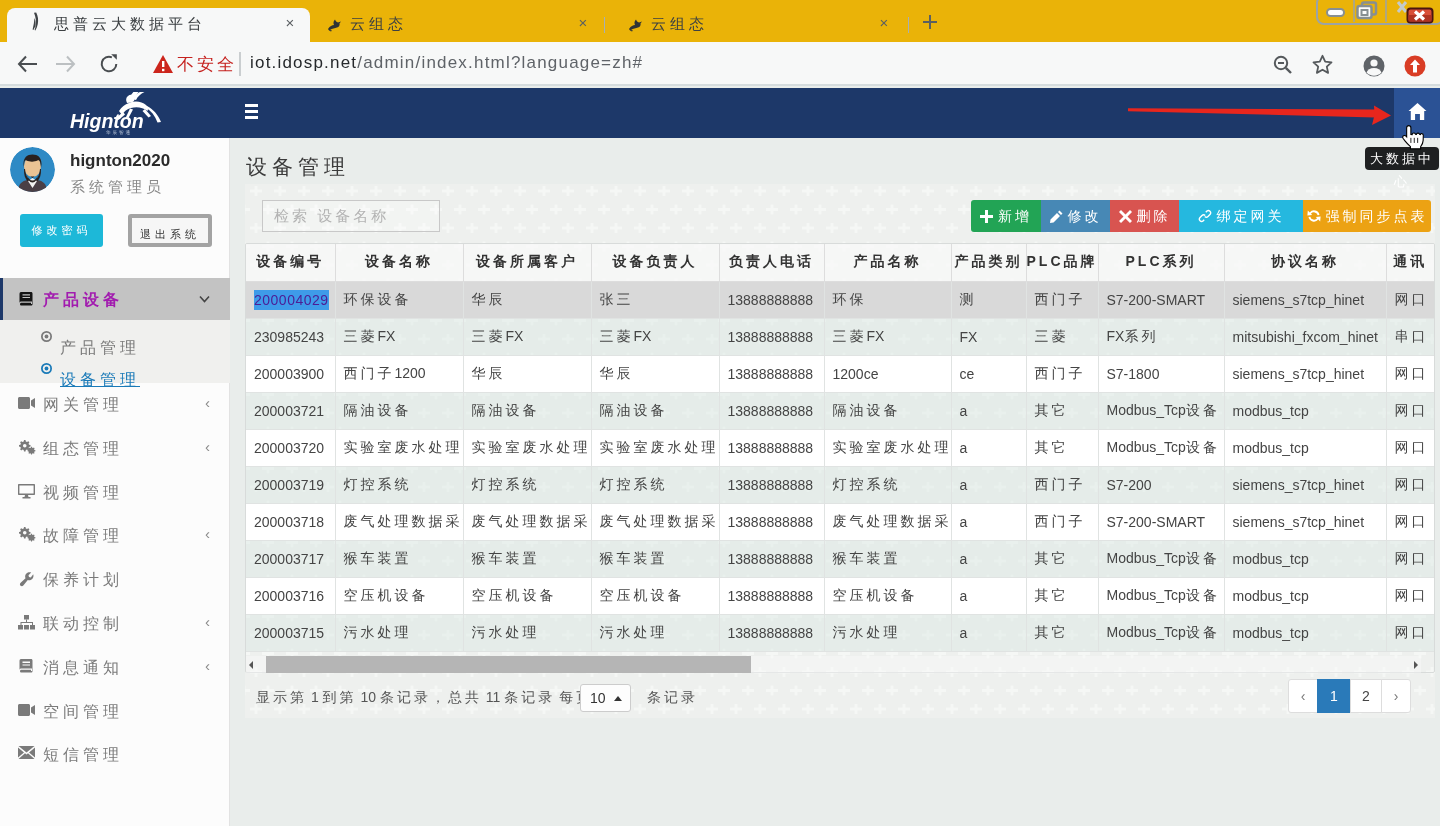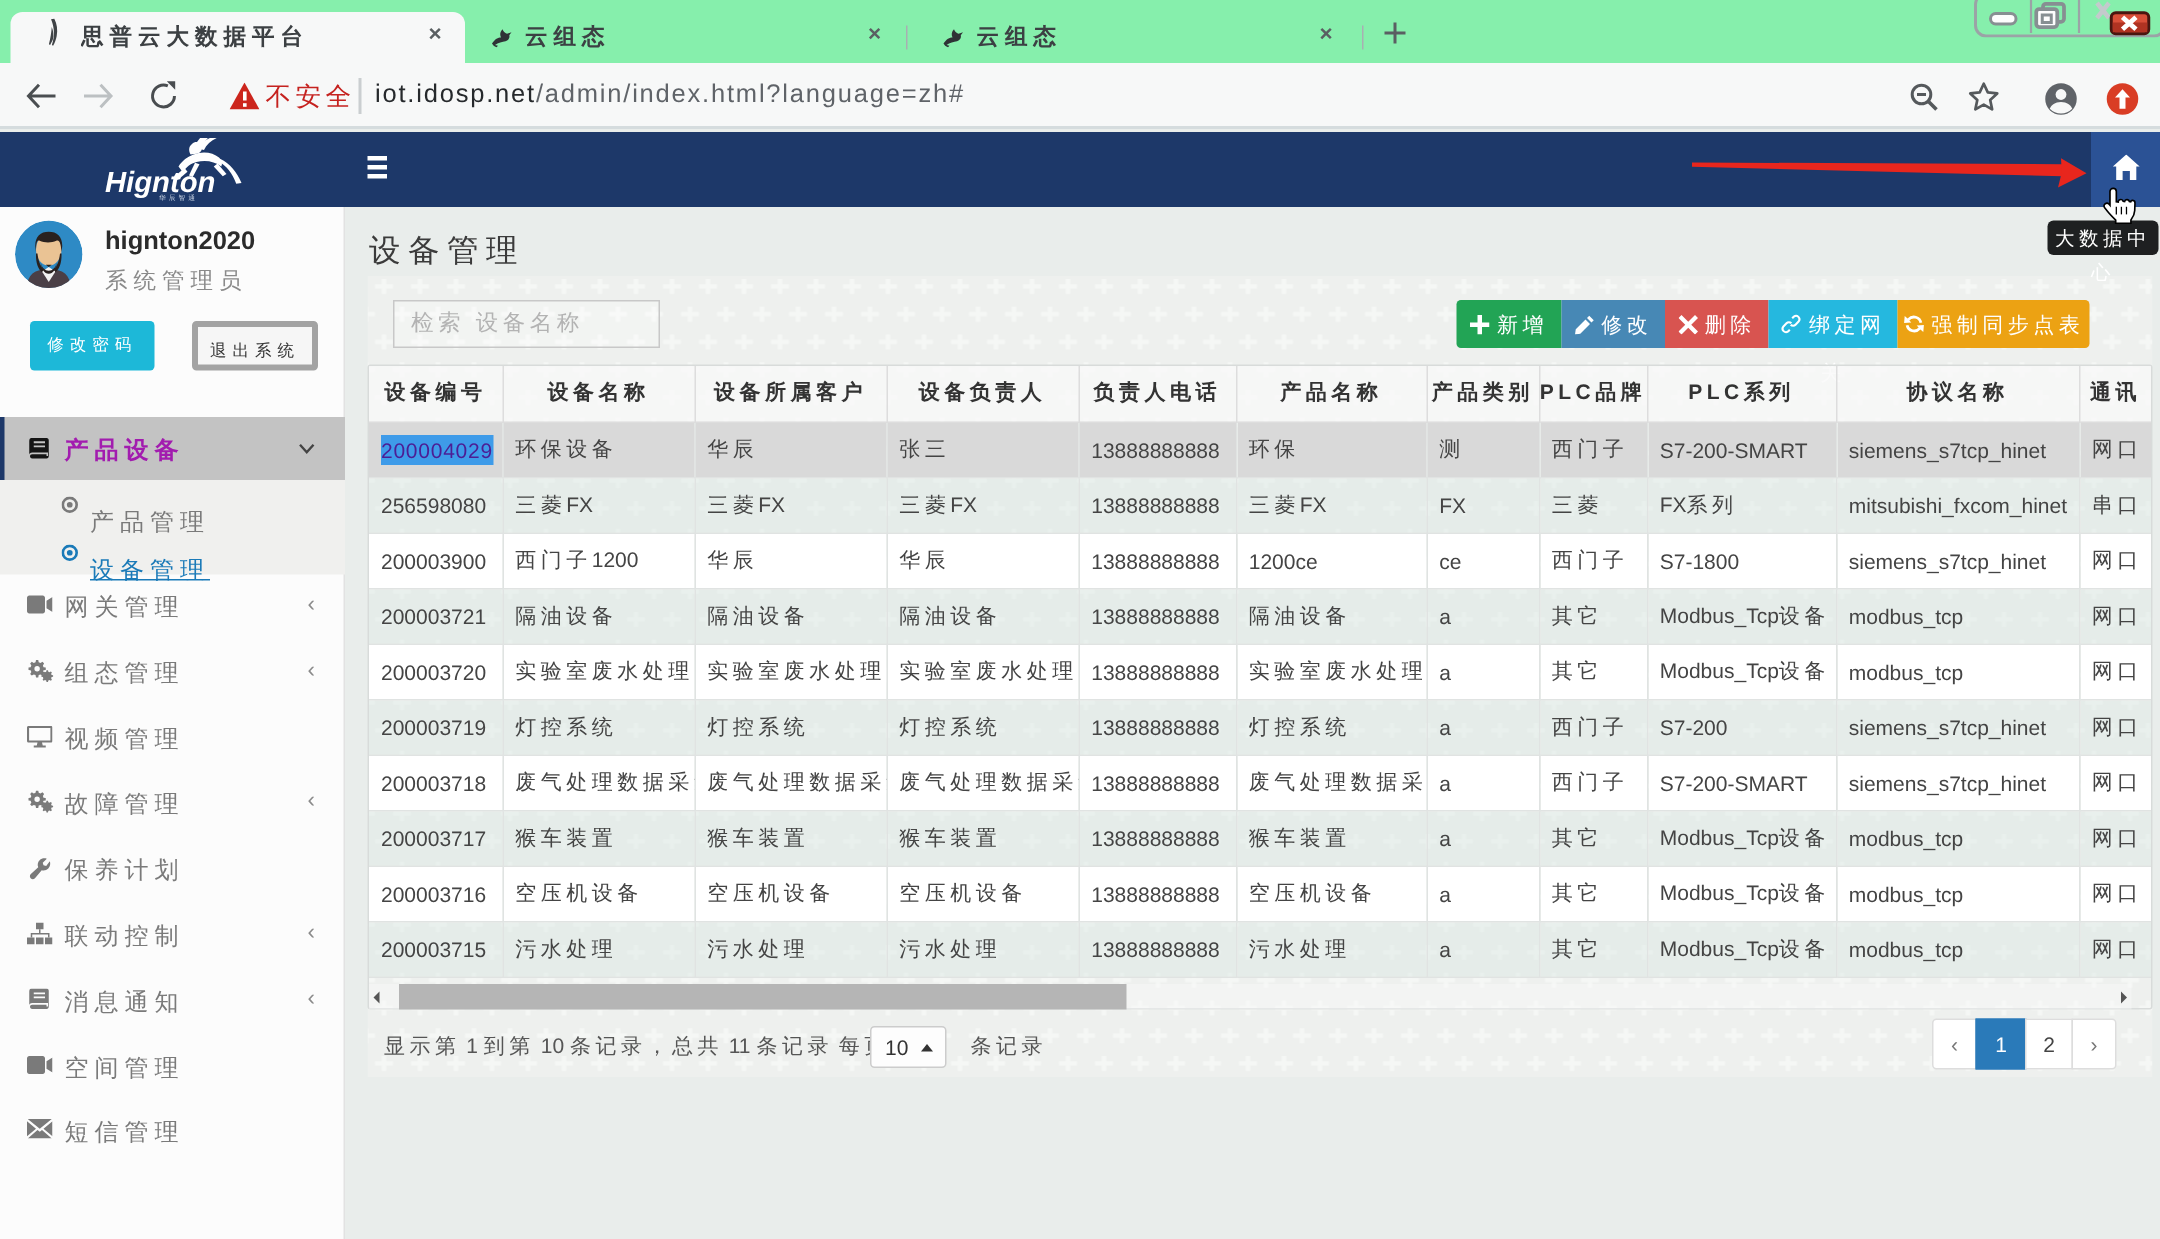--- a/index.html
+++ b/index.html
@@ -2,21 +2,21 @@
 <html><head>
 <meta charset="utf-8">
 <style>
 * { margin:0; padding:0; box-sizing:border-box; }
 html,body { width:1440px; height:826px; overflow:hidden; font-family:"Liberation Sans", sans-serif; }
 .abs { position:absolute; }
 #stage { position:relative; width:1440px; height:826px; background:#e9edeb; overflow:hidden; }
 svg { display:block; }
 
 
-#tabbar { position:absolute; left:0; top:0; width:1440px; height:42px; background:#86efac;font-weight:bold; }
+#tabbar { position:absolute; left:0; top:0; width:1440px; height:42px; background:#eab308; }
 .tab { position:absolute; top:8px; height:34px; font-size:15px; color:#3c4043; }
 #tab1 { left:7px; width:303px; background:#f7f8f8; border-radius:8px 8px 0 0; }
 .tabttl { position:absolute; top:6.5px; left:47px; right:30px; white-space:nowrap; overflow:hidden; letter-spacing:4px; font-size:15px; color:#3c4043; }
 .tabx { position:absolute; top:6.5px; width:16px; height:16px; color:#5a5f62; font-size:15px; line-height:15px; text-align:center; }
 .tabico { position:absolute; left:23px; top:11px; }
 .tabsep { position:absolute; top:17px; width:1px; height:16px; background:#a8afb2; }
 #toolbar { position:absolute; left:0; top:42px; width:1440px; height:44px; background:#f7f8f8; border-bottom:2px solid #d5dcde; }
 #toolbar .ticon { position:absolute; top:0; }
 #urltext { position:absolute; left:250px; top:11px; font-size:17px; color:#26292c; letter-spacing:1.2px; }
 #urltext .gray { color:#5f6368; }
@@ -356,21 +356,21 @@
     <div id="btns">
       <div class="tbtn" style="width:70px;background:#22a455;border-radius:3px 0 0 3px;"><svg width="13" height="13" viewBox="0 0 13 13">
             <path d="M5 0 h3 v5 h5 v3 h-5 v5 h-3 v-5 h-5 v-3 h5 z" fill="#fff"></path>
           </svg><span>新增</span></div>
       <div class="tbtn" style="width:69px;background:#4788b5;"><svg width="13" height="13" viewBox="0 0 13 13">
             <path d="M9.5 0.5 L12.5 3.5 L11 5 L8 2 Z M7 3 L10 6 L3.5 12.5 L0 13 L0.5 9.5 Z" fill="#fff"></path>
           </svg><span>修改</span></div>
       <div class="tbtn" style="width:69px;background:#d85450;"><svg width="13" height="13" viewBox="0 0 13 13">
             <path d="M2 0 L6.5 4.5 L11 0 L13 2 L8.5 6.5 L13 11 L11 13 L6.5 8.5 L2 13 L0 11 L4.5 6.5 L0 2 Z" fill="#fff"></path>
           </svg><span>删除</span></div>
-      <div class="tbtn" style="width:86px;background:#25b8df;"><svg width="14" height="14" viewBox="0 0 14 14">
+      <div class="tbtn" style="width:124px;background:#25b8df;"><svg width="14" height="14" viewBox="0 0 14 14">
             <path d="M8.5 1.5 a3 3 0 0 1 4.2 4.2 L10.5 8 a3 3 0 0 1 -4.2 0 l1-1 a1.6 1.6 0 0 0 2.2 0 l2.2-2.3 a1.6 1.6 0 0 0 -2.2-2.2 l-1.2 1.2 -1-1 Z M5.5 12.5 a3 3 0 0 1 -4.2-4.2 L3.5 6 a3 3 0 0 1 4.2 0 l-1 1 a1.6 1.6 0 0 0 -2.2 0 L2.3 9.3 a1.6 1.6 0 0 0 2.2 2.2 l1.2-1.2 1 1 Z" fill="#fff"></path>
           </svg><span>绑定网关</span></div>
       <div class="tbtn" style="width:128px;background:#eca213;border-radius:0 3px 3px 0;"><svg width="14" height="14" viewBox="0 0 14 14">
             <path d="M12.5 6 A5.6 5.6 0 0 0 2.7 3.4 L0.8 1.6 L0.4 6.4 L5.2 6 L3.9 4.7 A3.9 3.9 0 0 1 10.7 6.3 Z M1.5 8 A5.6 5.6 0 0 0 11.3 10.6 L13.2 12.4 L13.6 7.6 L8.8 8 L10.1 9.3 A3.9 3.9 0 0 1 3.3 7.7 Z" fill="#fff"></path>
           </svg><span>强制同步点表</span></div>
     </div>
     <div id="tblwrap">
     <table id="tbl">
       <colgroup>
         <col style="width:89px">
@@ -406,21 +406,21 @@
               <td><i>张三</i></td>
               <td>13888888888</td>
               <td><i>环保</i></td>
               <td><i>测</i></td>
               <td><i>西门子</i></td>
               <td>S7-200-SMART</td>
               <td>siemens_s7tcp_hinet</td>
               <td><i>网口</i></td>
             </tr>
       <tr class="t">
-              <td>256598080</td>
+              <td>230985243</td>
               <td><i>三菱</i>FX</td>
               <td><i>三菱</i>FX</td>
               <td><i>三菱</i>FX</td>
               <td>13888888888</td>
               <td><i>三菱</i>FX</td>
               <td>FX</td>
               <td><i>三菱</i></td>
               <td>FX<i>系列</i></td>
               <td>mitsubishi_fxcom_hinet</td>
               <td><i>串口</i></td>

